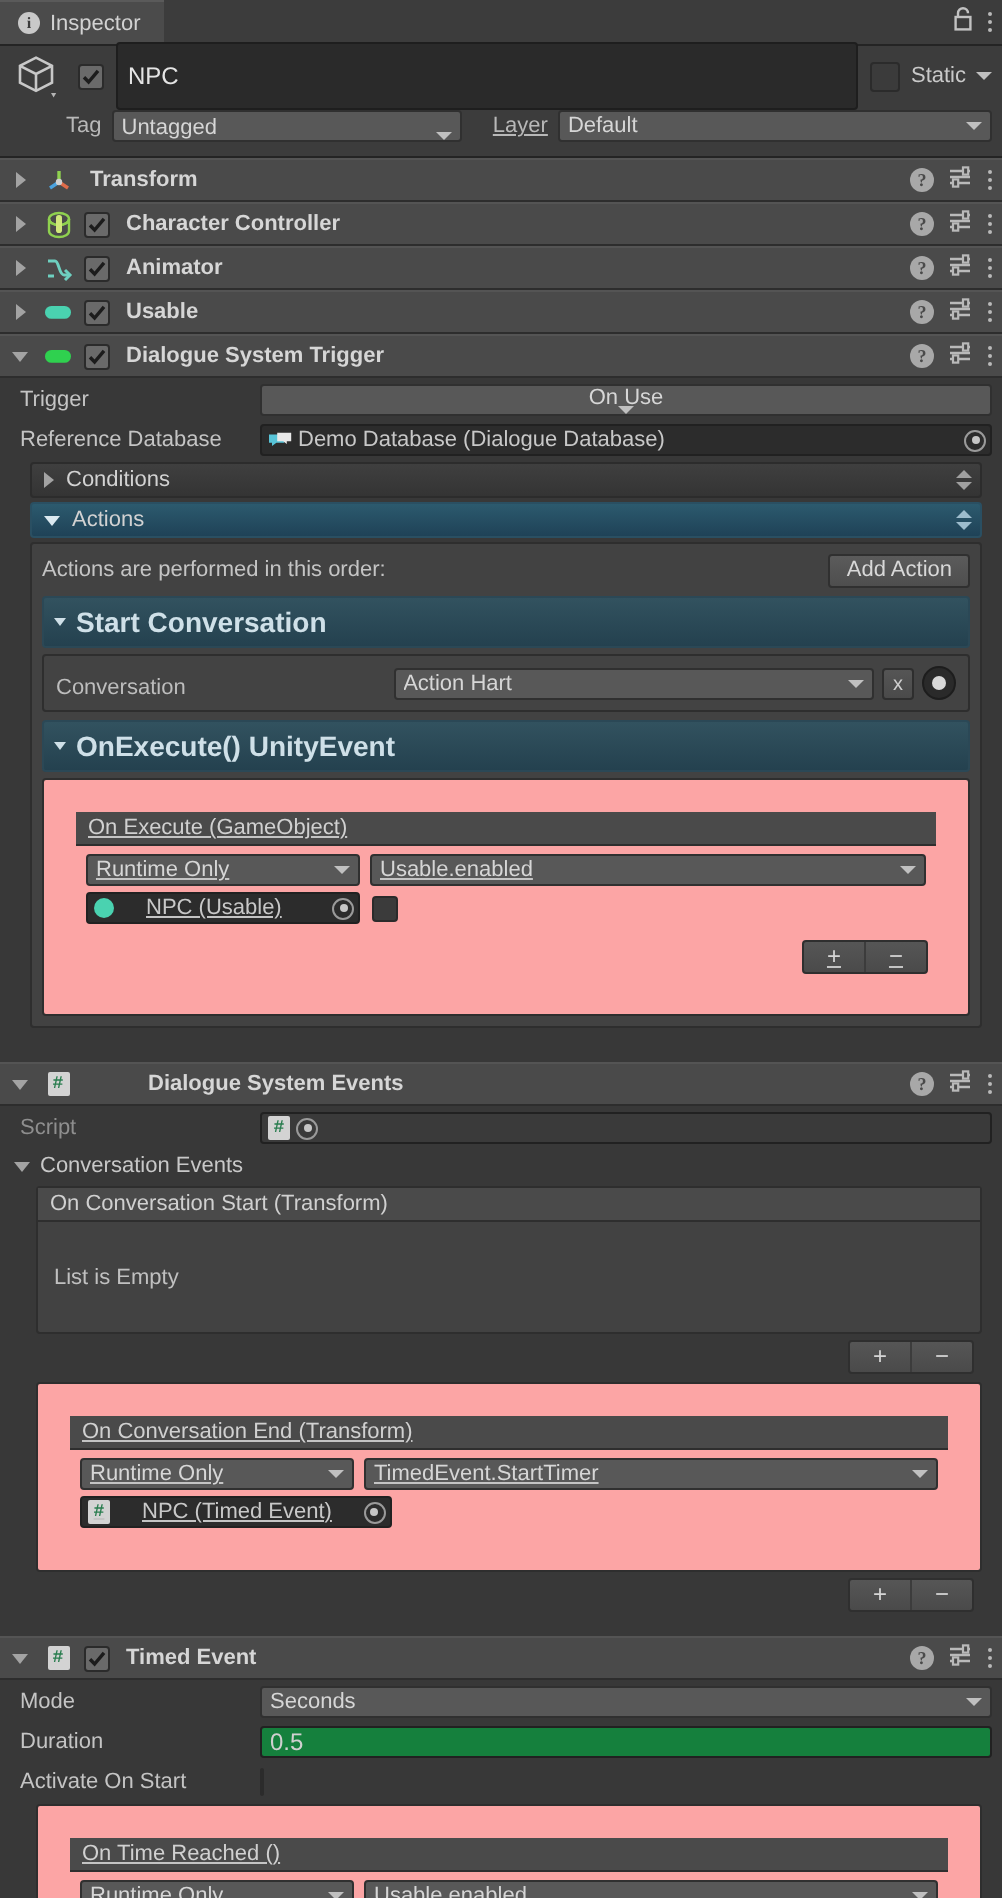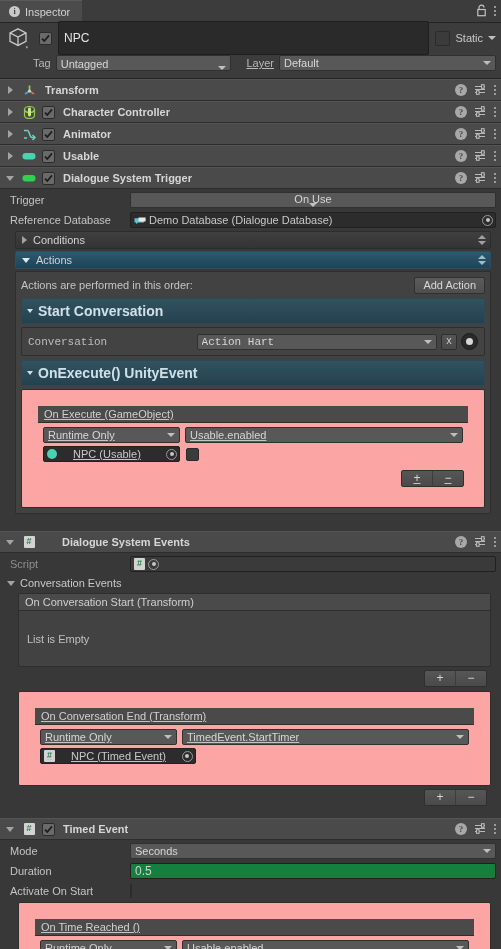--- a/index.html
+++ b/index.html
@@ -88,21 +88,21 @@
   .panel-row{display:flex;align-items:center;justify-content:space-between;height:18px;}
   .btn{height:17px;background:linear-gradient(#5b5b5b,#4e4e4e);border:1px solid #303030;border-radius:2px;
      display:flex;align-items:center;justify-content:center;padding:0 8px;color:#d8d8d8;font-size:11px;box-sizing:border-box;}
 
   .subbar{height:26px;background:linear-gradient(#32525f,#24414f);border:1px solid #2b4856;border-radius:2px;
      display:flex;align-items:center;padding:0 5px;margin-top:4px;box-sizing:border-box;color:#cfe0e8;font-size:14px;font-weight:bold;}
   .subbar .t{margin-left:5px;}
   .tri-dn-s{width:0;height:0;border-left:3px solid transparent;border-right:3px solid transparent;border-top:4px solid #cfe0e8;}
 
   .innerbox{background:#434343;border:1px solid #2e2e2e;border-radius:2px;padding:5px 6px;box-sizing:border-box;}
-  .convrow{display:flex;align-items:center;gap:4px;font-family:Liberation Mono, monospace;}
+  .convrow{display:flex;align-items:flex-end;gap:4px;}
   .convrow .cl{flex:1;font-size:11px;color:#bdbdbd;}
   .xbtn{width:16px;height:16px;background:linear-gradient(#555,#4a4a4a);border:1px solid #2e2e2e;border-radius:2px;
      display:flex;align-items:center;justify-content:center;font-size:10px;color:#cfcfcf;box-sizing:border-box;}
   .dotbtn{width:17px;height:17px;border-radius:50%;background:#2a2a2a;border:1px solid #1d1d1d;display:flex;
      align-items:center;justify-content:center;box-sizing:border-box;}
   .dotbtn i{width:7px;height:7px;border-radius:50%;background:#d8d8d8;display:block;}
 
   
   .uebox{background:#fca5a5;border:1px solid #2e2e2e;border-radius:2px;margin:0;padding:16px;box-sizing:border-box;text-decoration:underline;}
   .ue-title{height:17px;background:#4a4a4a;border-bottom:1px solid #2e2e2e;display:flex;align-items:center;
@@ -477,21 +477,21 @@
 
   <div class="sect-gap"></div>
 
   <div class="comp-head">
     <span class="fold">
         <span class="tri-dn"></span>
       </span>
     <span class="comp-icon">
       <span class="scriptico">#</span>
     </span>
-    <span class="comp-title" style="margin-left:20px;">Dialogue System Events</span>
+    <span class="comp-title" style="margin-left:32px;">Dialogue System Events</span>
     <span class="head-spacer"></span>
     <span class="head-icons">
       <span class="qmark">?</span>
       <span>
         <svg width="13" height="13" viewBox="0 0 13 13">
             <path d="M1 3.5h10M1 6.5h10M1 9.5h10" stroke="#b9b9b9" stroke-width="1.2"></path>
             <rect x="7.5" y="1.7" width="2.6" height="3.6" fill="#4a4a4a" stroke="#b9b9b9" stroke-width="1.1"></rect>
             <rect x="2.5" y="7.7" width="2.6" height="3.6" fill="#4a4a4a" stroke="#b9b9b9" stroke-width="1.1"></rect>
           </svg>
       </span>

